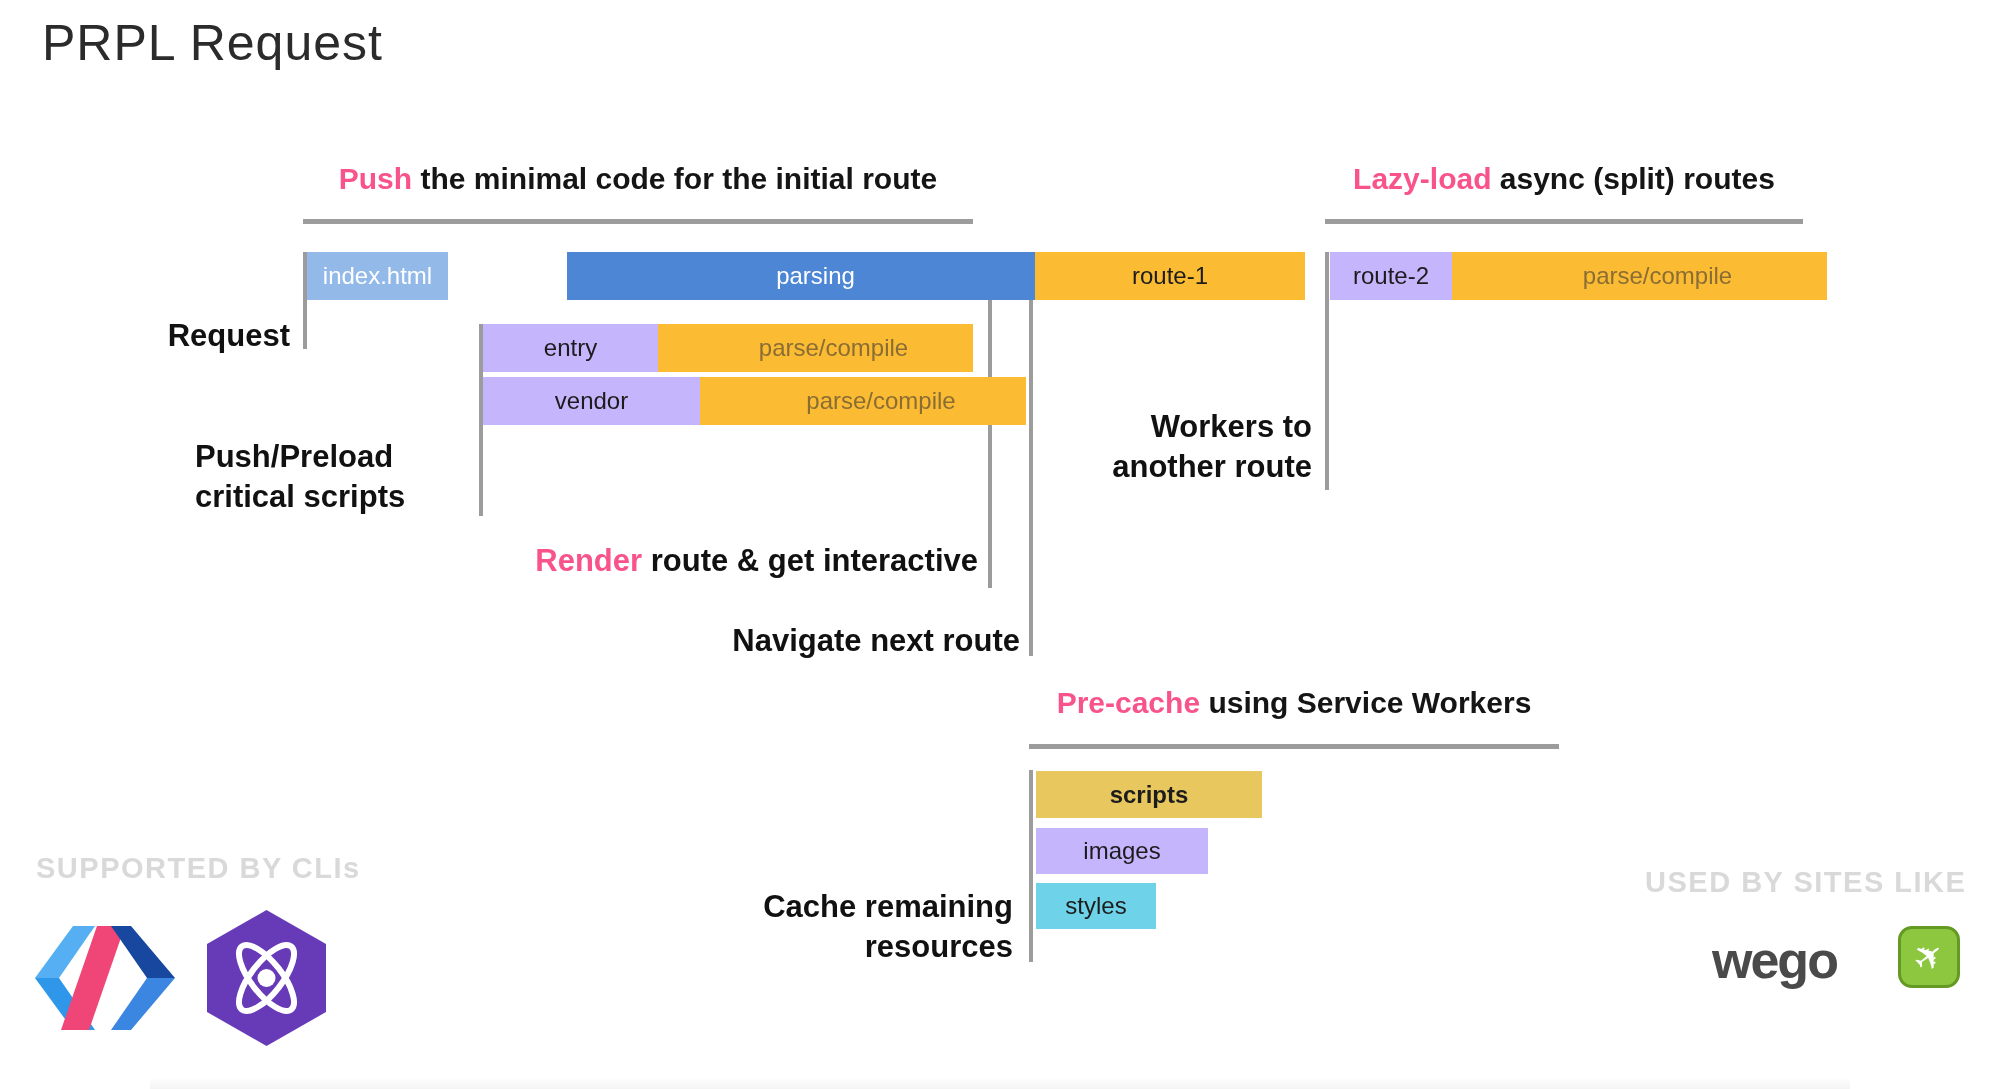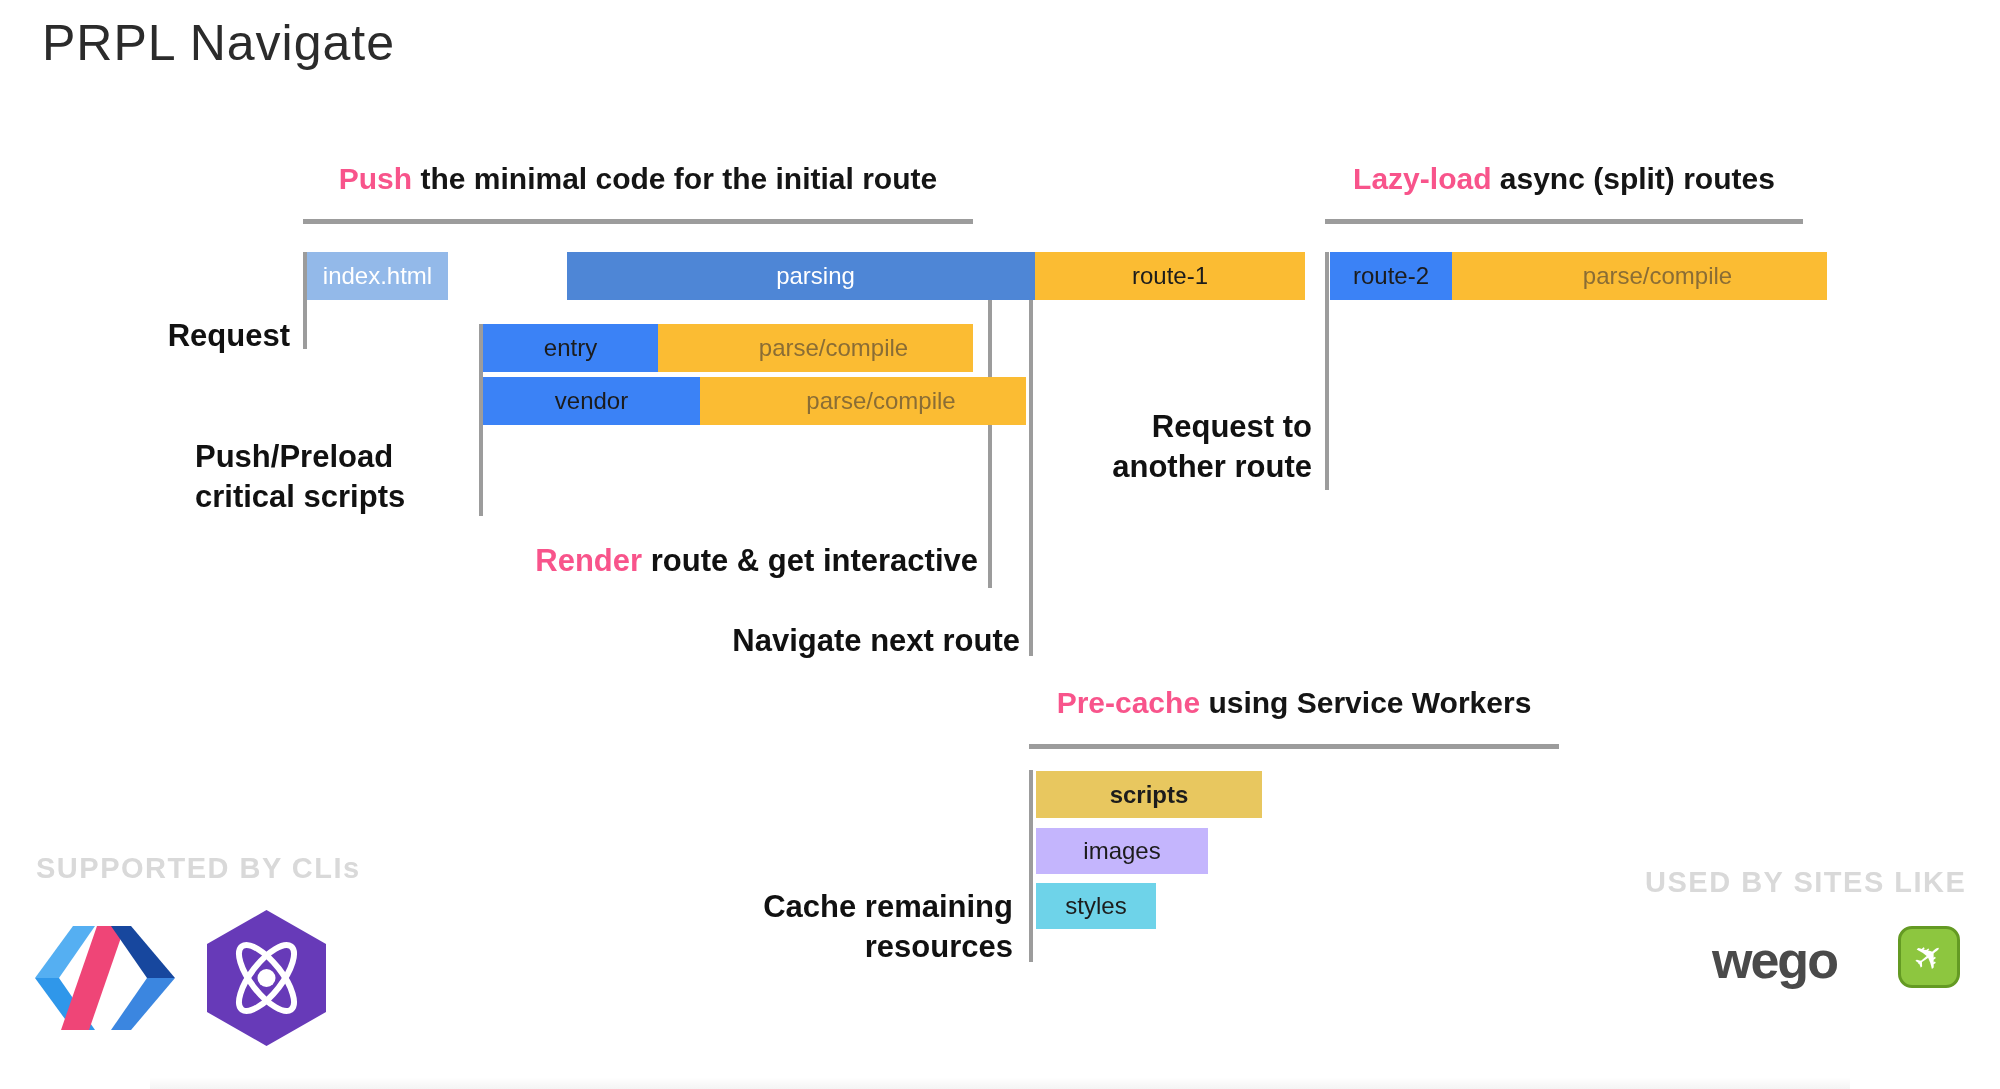--- a/index.html
+++ b/index.html
@@ -19,21 +19,21 @@
   .rule{position:absolute;height:5px;background:#9c9c9c;}
   .vline{position:absolute;width:4px;background:#9c9c9c;}
   .bar{
     position:absolute;height:48px;display:flex;align-items:center;justify-content:center;
     font-size:24px;white-space:nowrap;
   }
   .bar.bluelight{background:#93b9e9;color:#ffffff;}
   .bar.blue{background:#4e86d6;color:#ffffff;}
   .bar.orange{background:#fbbc33;color:#1c1c1c;}
   .bar.orange.dim{color:#8a6d35;padding-left:36px;}
-  .bar.yellowlight{background:#3b82f6;color:#1c1c1c;}
+  .bar.yellowlight{background:#c4b5fd;color:#1c1c1c;}
   .bar.tan{background:#e8c75f;color:#1c1c1c;font-weight:bold;}
   .bar.green{background:#c4b5fd;color:#1c1c1c;}
   .bar.cyan{background:#6ed3e9;color:#1c1c1c;}
   .lbl{
     position:absolute;font-size:31px;font-weight:bold;color:#111111;
     line-height:1.3;white-space:nowrap;
   }
   .lbl .hl{color:#f8548b;}
   .right{text-align:right;}
   .center{text-align:left;}
@@ -57,21 +57,21 @@
   .bottom-shade{
     position:absolute;left:150px;bottom:0;width:1700px;height:12px;
     background:linear-gradient(180deg, rgba(0,0,0,0) 0%, rgba(0,0,0,0.045) 100%);
   }
 </style>
 </head>
 <body>
 
 <div class="slide">
 
-  <div class="title">PRPL Navigate</div>
+  <div class="title">PRPL Request</div>
 
   <div class="heading" style="left:303px;top:162px;width:670px">
     <span class="hl">Push</span><span> the minimal code for the initial route</span>
   </div>
   <div class="rule" style="left:303px;top:219px;width:670px"></div>
 
   <div class="heading" style="left:1325px;top:162px;width:478px">
     <span class="hl">Lazy-load</span><span> async (split) routes</span>
   </div>
   <div class="rule" style="left:1325px;top:219px;width:478px"></div>
@@ -110,21 +110,21 @@
     <div>critical scripts</div>
   </div>
 
   <div class="lbl right" style="left:478px;top:541px;width:500px">
     <span class="hl">Render</span><span> route &amp; get interactive</span>
   </div>
 
   <div class="lbl right" style="left:620px;top:621px;width:400px">Navigate next route</div>
 
   <div class="lbl right" style="left:1032px;top:407px;width:280px">
-    <div>Request to</div>
+    <div>Workers to</div>
     <div>another route</div>
   </div>
 
   <div class="lbl right" style="left:713px;top:887px;width:300px">
     <div>Cache remaining</div>
     <div>resources</div>
   </div>
 
   <div class="graycaps" style="left:36px;top:852px">SUPPORTED BY CLIs</div>
 

